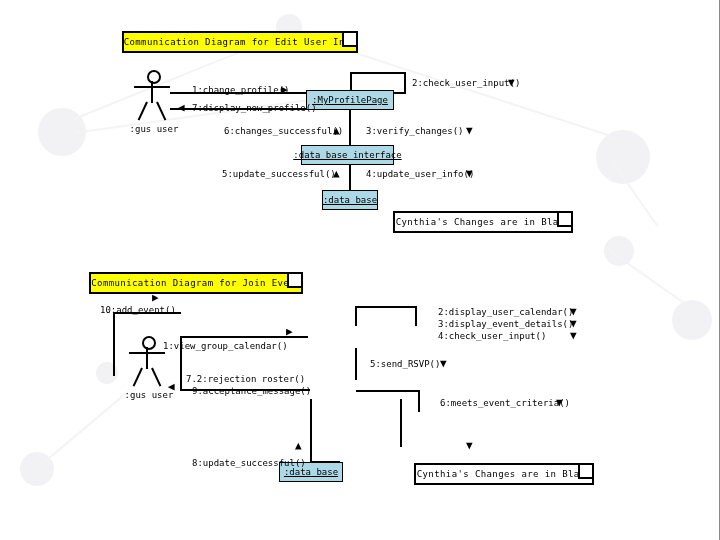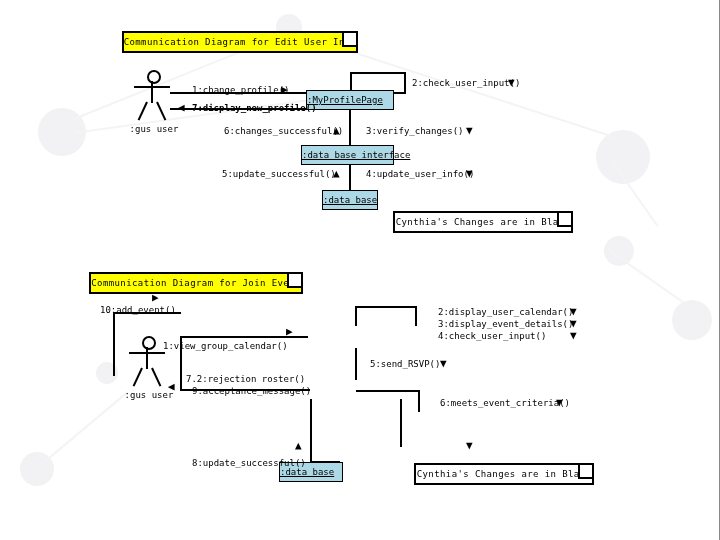--- a/index.html
+++ b/index.html
@@ -61,21 +61,21 @@
   }
   .note.yellow .fold { background: #ffffff; }
   
   .objbox {
     position: absolute;
     box-sizing: border-box;
     background: #add8e6;
     border: 1px solid #000000;
     display: flex;
     align-items: center;
-    justify-content: flex-start;
+    justify-content: center;
     font-size: 9px;
     color: #000000;
     white-space: nowrap;
     z-index: 4;
   }
   .objbox span { text-decoration: underline; }
   
   .link {
     position: absolute;
     background: #000000;
@@ -190,21 +190,21 @@
   <div class="link v" style="left:350px; top:72px;  height:20px;"></div>
   <div class="link h" style="left:350px; top:72px;  width:56px;"></div>
   <div class="link v" style="left:404px; top:72px;  height:20px;"></div>
   <div class="link h" style="left:350px; top:92px;  width:56px;"></div>
   <div class="link v" style="left:349px; top:110px; height:36px;"></div>
   <div class="link v" style="left:349px; top:165px; height:26px;"></div>
 
   <div class="msg" style="left:192px; top:85px;">1:change_profile()</div>
   <div class="arrow" style="left:281px; top:84px;">▶</div>
 
-  <div class="msg" style="left:192px; top:103px;font-weight:bold;">7:display_new_profile()</div>
+  <div class="msg" style="left:192px; top:103px;">7:display_new_profile()</div>
   <div class="arrow" style="left:178px; top:102px;">◀</div>
 
   <div class="msg" style="left:412px; top:78px;">2:check_user_input()</div>
   <div class="arrow" style="left:508px; top:77px;">▼</div>
 
   <div class="msg" style="left:366px; top:126px;">3:verify_changes()</div>
   <div class="arrow" style="left:466px; top:125px;">▼</div>
 
   <div class="msg" style="left:216px; top:126px;padding-left:8px;">6:changes_successful()</div>
   <div class="arrow" style="left:333px; top:125px;">▲</div>

